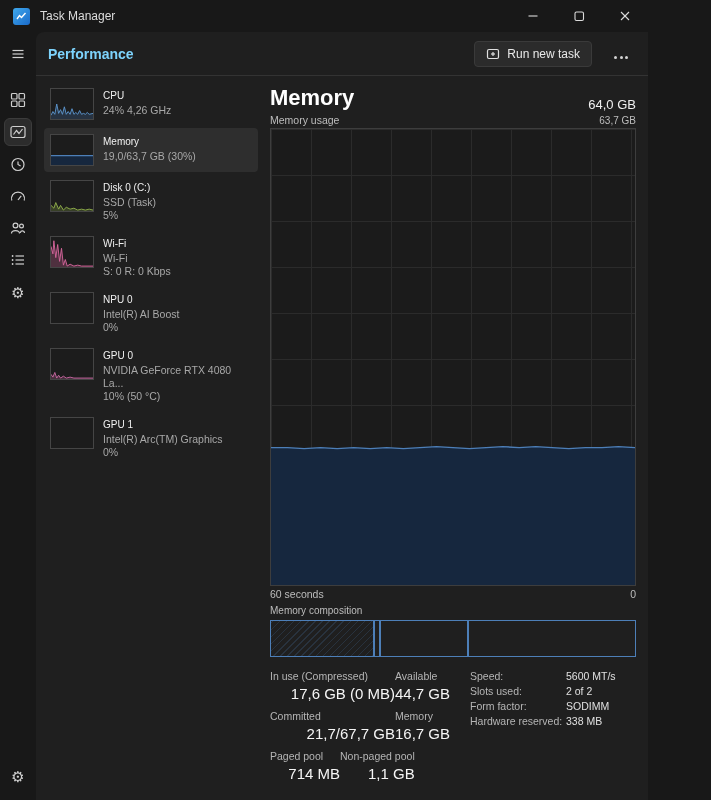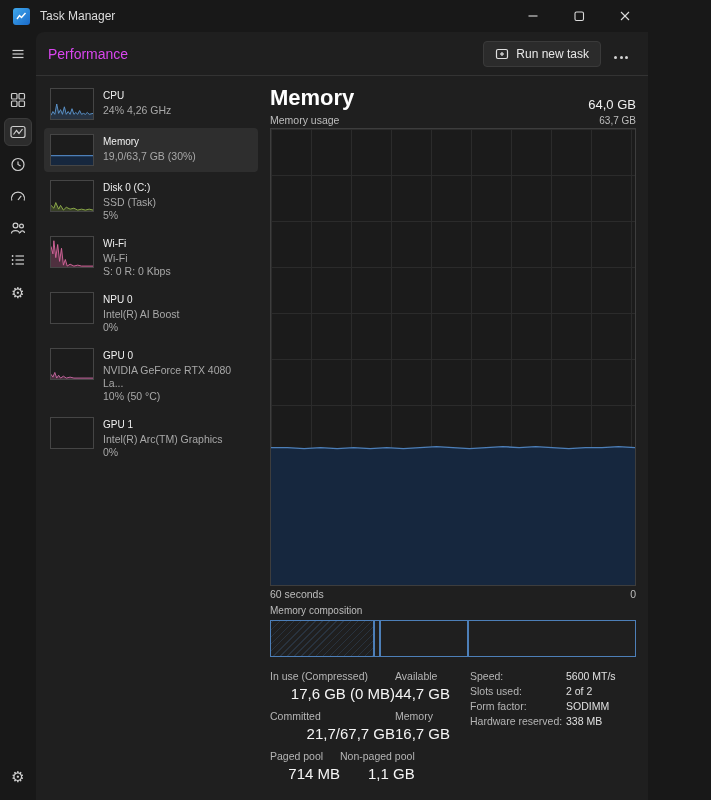--- a/index.html
+++ b/index.html
@@ -29,22 +29,22 @@
   .rail-btn.menu { margin-top:8px; margin-bottom:16px; }
   .rail-spacer { flex:1; }
   .rail-gear { font-size:15px; line-height:1; color:#cfcfcf; }
   .rail-btn.settings { margin-bottom:10px; }
 
   
   .content { position:absolute; top:32px; left:36px; right:0; bottom:0;
     background:#1f1f1f; border-top-left-radius:8px; display:flex; flex-direction:column; }
   .header { height:44px; flex:0 0 44px; display:flex; align-items:center;
     padding:0 14px 0 12px; border-bottom:1px solid #333; }
-  .header-title { font-size:14px; font-weight:normal; color:#d946ef; }
-  .header-actions { margin-left:auto; display:flex; align-items:flex-end; gap:7px; }
+  .header-title { font-size:14px; font-weight:bold; color:#7dd3fc; }
+  .header-actions { margin-left:auto; display:flex; align-items:flex-end; gap:16px; }
   .run-task-btn { display:flex; align-items:center; gap:7px; padding:5px 11px;
     background:#2b2b2b; border:1px solid #3a3a3a; border-radius:4px;
     color:#e8e8e8; font-size:12px; cursor:default; }
   .run-task-btn svg { stroke:#e0e0e0; stroke-width:1.2; fill:none; }
   .more-btn { display:flex; gap:2.5px; padding:8px 6px; border-radius:4px; }
   .more-btn i { width:3px; height:3px; border-radius:50%; background:#d4d4d4; }
 
   .body { flex:1; display:flex; padding:6px 8px 0 8px; min-height:0; }
 
   

